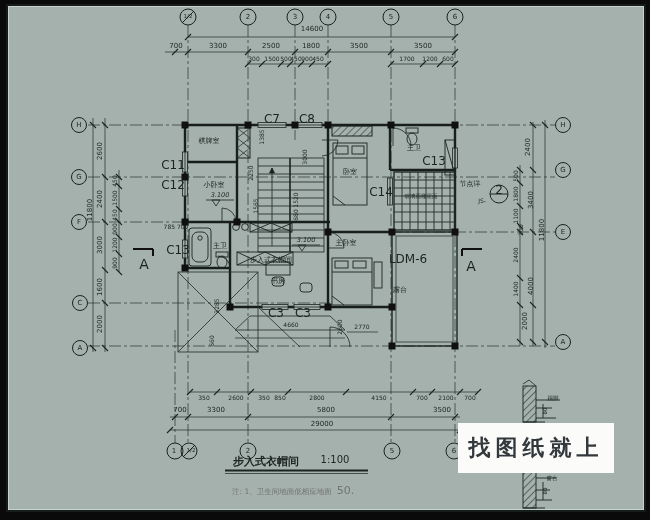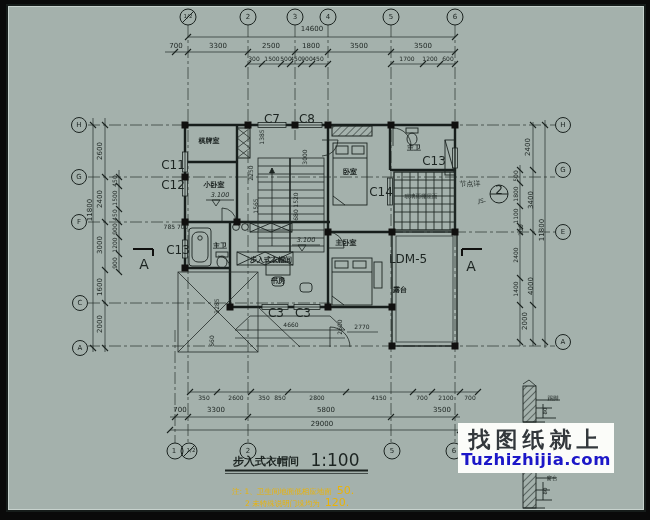--- a/index.html
+++ b/index.html
@@ -6,28 +6,28 @@
   body{width:650px;height:520px;position:relative;background:#0a0a0a;overflow:hidden;
        font-family:"DejaVu Sans",sans-serif;}
   #sheet{position:absolute;left:6px;top:4px;width:636px;height:504px;background:#a4b1ac;
          border:2px solid #161c1a;box-shadow:inset 0 0 0 1px #c7d2cd;}
   #stage{position:absolute;left:0;top:0;width:650px;height:520px;}
   svg{position:absolute;left:0;top:0;}
   .t{position:absolute;transform:translate(-50%,-50%);white-space:nowrap;color:#1c2421;
      font-size:7px;line-height:1;}
   .v{transform:translate(-50%,-50%) rotate(-90deg);}
   .s6{font-size:6px;} .s55{font-size:5.5px;} .s65{font-size:12px;}
-  .room{font-size:7px;font-weight:bold;color:#161d1b;}
+  .room{font-size:7px;font-weight:normal;color:#161d1b;}
   .bub{font-size:7px;color:#1c2421;}
   .bub.sm{font-size:5.5px;}
   .lvl{font-size:6.5px;font-style:italic;}
   .secA{font-size:14px;color:#1c2421;}
   #title-name{font-size:11px;font-weight:bold;}
-  #title-scale{font-size:17px;}
-  .noteline{position:absolute;color:#eab308;white-space:nowrap;}
+  #title-scale{font-size:10px;}
+  .noteline{position:absolute;color:#737373;white-space:nowrap;}
   .noteline .cjk{font-size:7.5px;} .noteline .num{font-size:11px;}
   #watermark{position:absolute;left:458px;top:423px;width:156px;height:50px;background:#fbfcf9;
              z-index:6;display:flex;flex-direction:column;justify-content:center;align-items:center;}
   #wm-line1{font-size:22px;font-weight:bold;color:#33383c;letter-spacing:5px;line-height:1.05;}
   #wm-line2{font-size:16.5px;font-weight:bold;line-height:1.05;letter-spacing:0.5px;}
 </style>
 </head>
 <body>
 
 <div id="sheet"></div>
@@ -569,21 +569,21 @@
 <span class="t s65" style="left:173px;top:185px">C12</span>
 <span class="t s65" style="left:178px;top:250px">C13</span>
 <span class="t s65" style="left:434px;top:161px">C13</span>
 <span class="t s65" style="left:381px;top:192px">C14</span>
 <span class="t s65" style="left:276px;top:313px">C3</span>
 <span class="t s65" style="left:303px;top:313px">C3</span>
 
 <span class="t lvl" style="left:220px;top:195px">3.100</span>
 <span class="t lvl" style="left:306px;top:240px">3.100</span>
 
-<span class="t s65" style="left:408px;top:259px">LDM-5</span>
+<span class="t s65" style="left:408px;top:259px">LDM-6</span>
 <span class="t s55" style="left:421px;top:197px">玻璃雨棚屋面</span>
 <span class="t" style="left:470px;top:184px">节点详</span>
 <span class="t s65" style="left:499px;top:190px">2</span>
 <span class="t s6" style="left:482px;top:201px">JS-</span>
 <span class="t secA" style="left:144px;top:264px">A</span>
 <span class="t secA" style="left:471px;top:266px">A</span>
 
 <span class="t s55" style="left:553px;top:399px">踢脚</span>
 <span class="t v s55" style="left:546px;top:411px">80</span>
 <span class="t s55" style="left:552px;top:479px">窗台</span>
@@ -593,23 +593,18 @@
 <span class="t" id="title-scale" style="left:335px;top:460px">1:100</span>
 <svg width="650" height="520" viewBox="0 0 650 520" style="z-index:2">
   <line x1="225" y1="470.5" x2="368" y2="470.5" stroke="#1c2421" stroke-width="1.8"></line>
   <line x1="225" y1="473.5" x2="368" y2="473.5" stroke="#1c2421" stroke-width="0.7"></line>
 </svg>
 
 <div class="noteline" style="left:232px;top:479px">
   <span class="cjk">注: 1、卫生间地面低相应地面</span>
   <span class="num">50.</span>
 </div>
-<div class="noteline" style="left:245px;top:491px">
-  <span class="cjk">2  未特殊说明门垛均为</span>
-  <span class="num">120.</span>
-</div>
 
 <div id="watermark">
   <div id="wm-line1">找图纸就上</div>
-  <div id="wm-line2" style="color: rgb(28, 23, 200);">Tuzhizhijia.com</div>
 </div>
 
 </div>
 
 </body></html>

